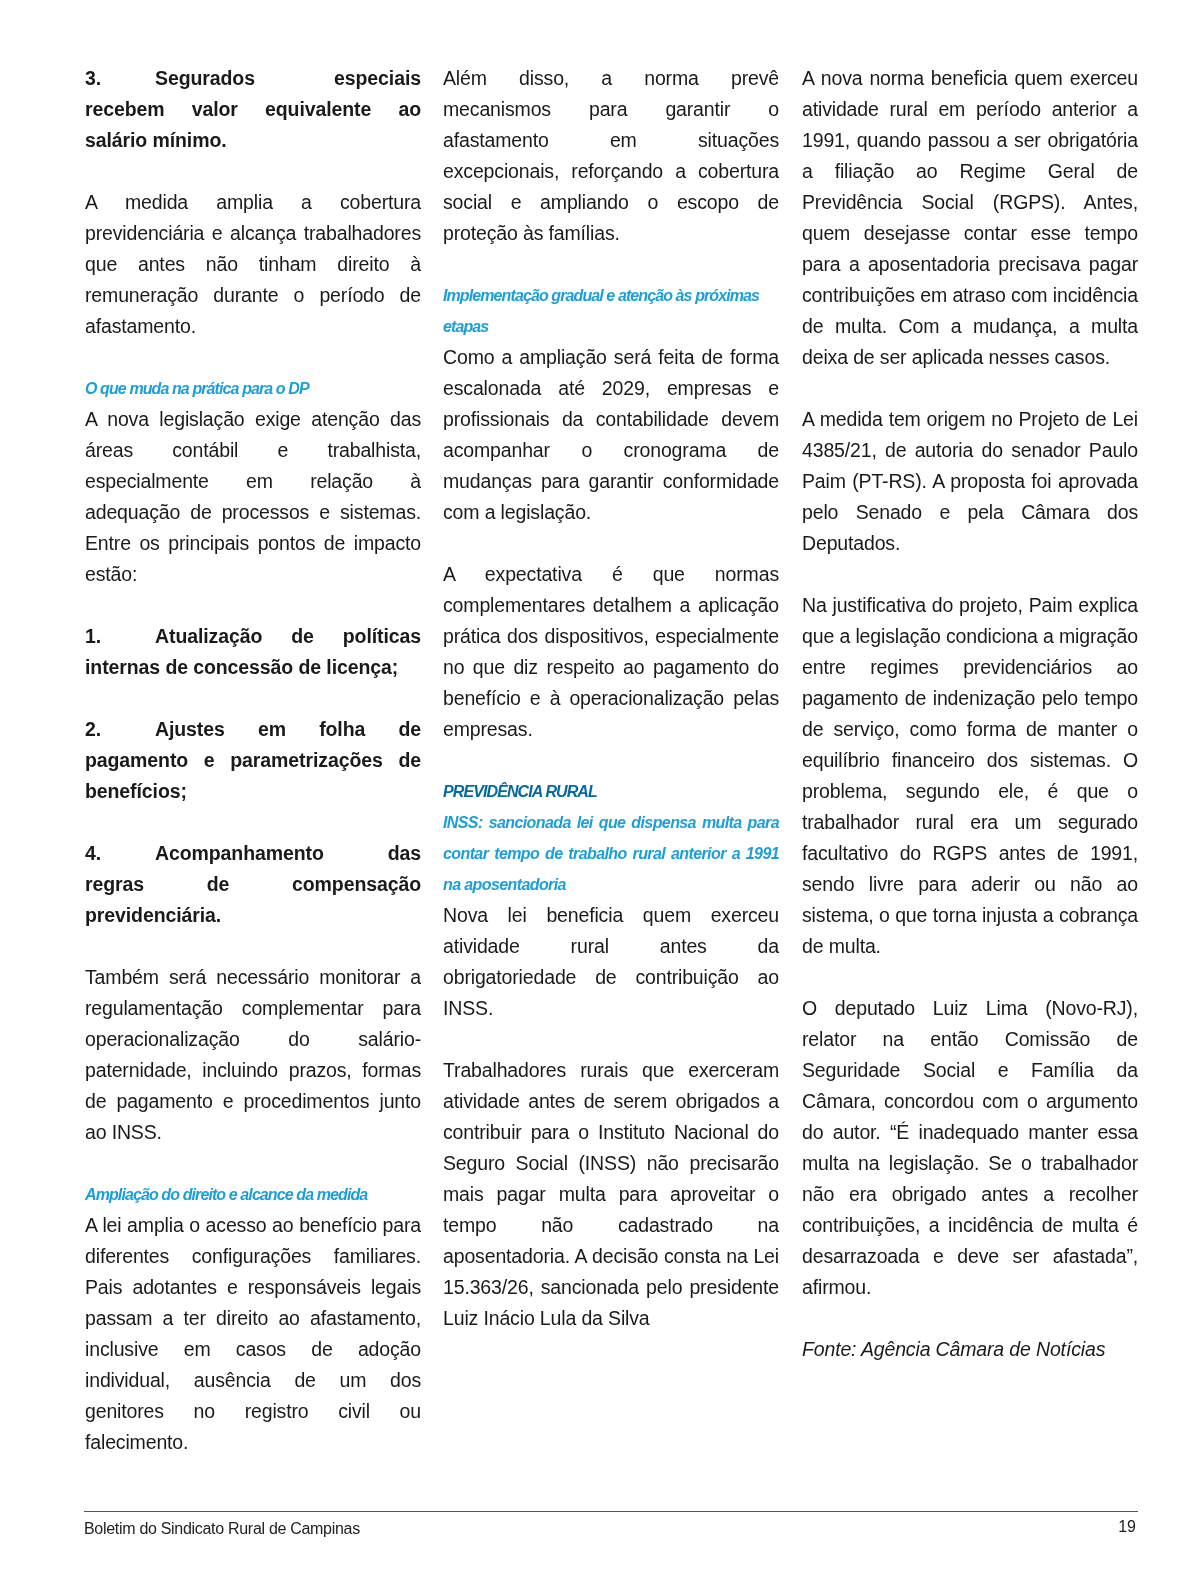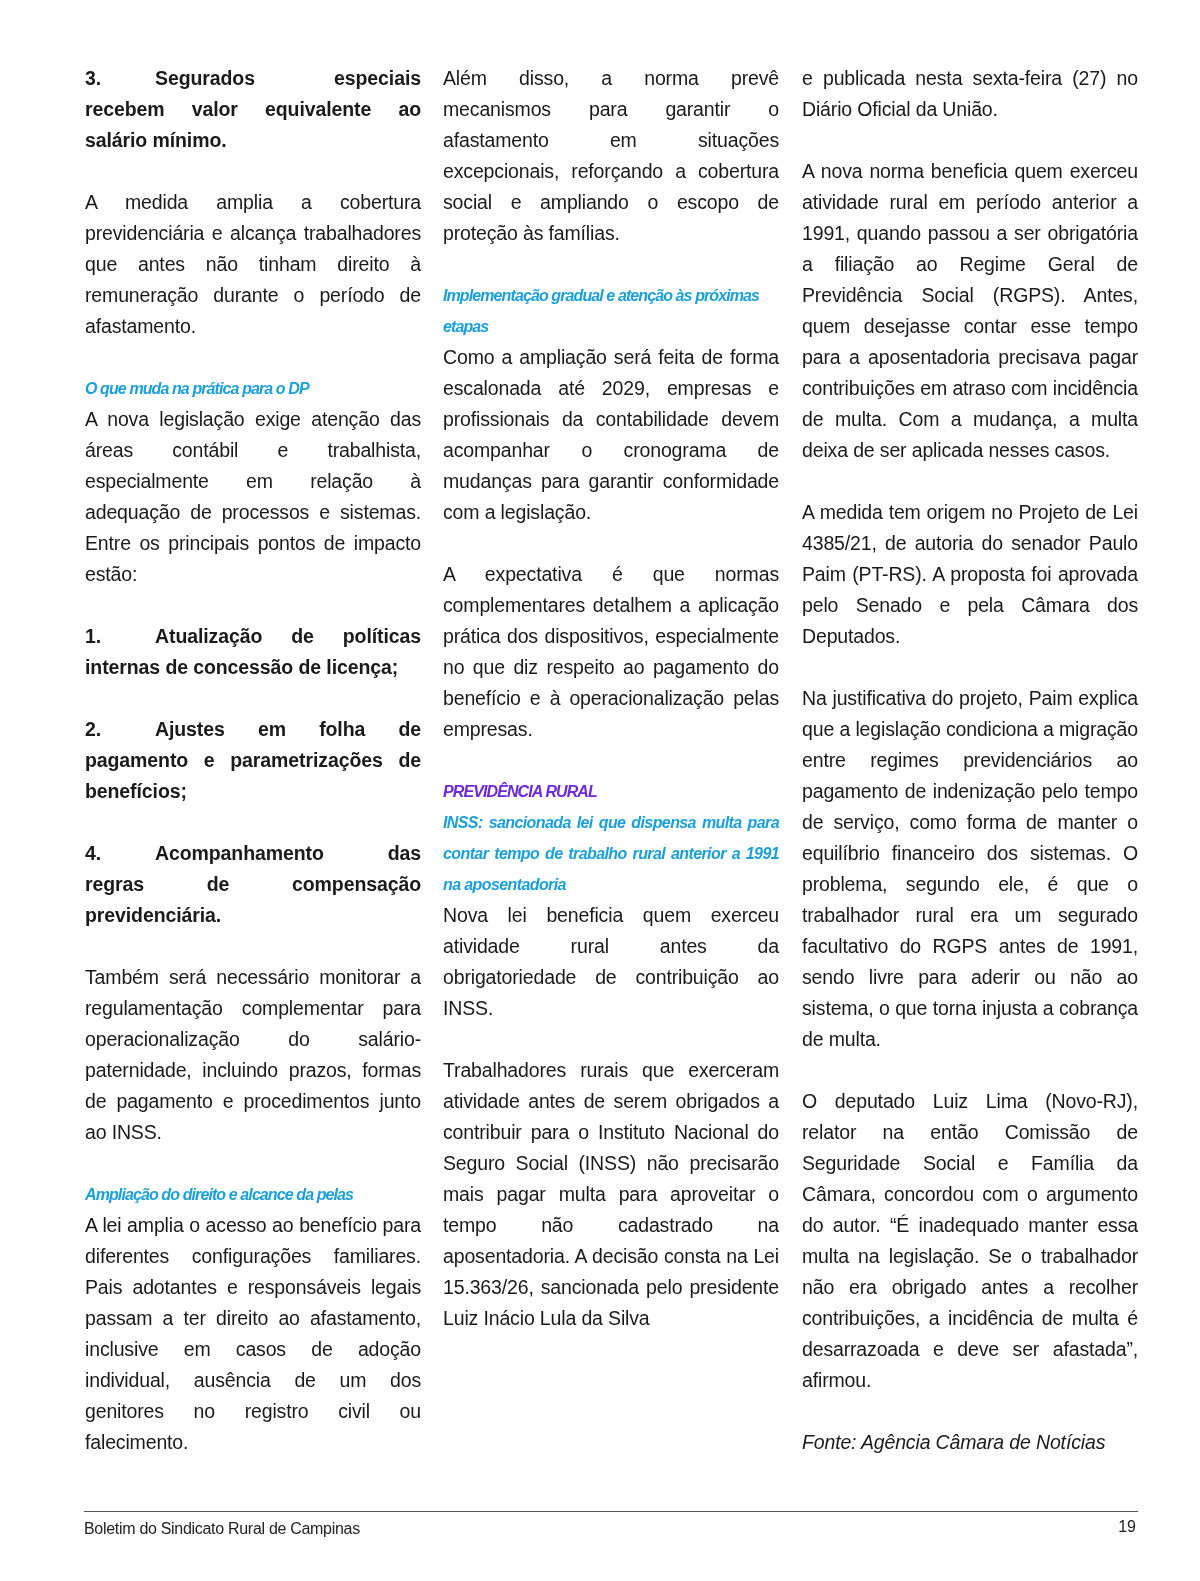--- a/index.html
+++ b/index.html
@@ -109,37 +109,36 @@
     <div class="list-item">
       <span class="num">1.</span><span>Atualização de políticas internas de concessão de licença;</span>
     </div>
     <div class="list-item">
       <span class="num">2.</span><span>Ajustes em folha de pagamento e parametrizações de benefícios;</span>
     </div>
     <div class="list-item">
       <span class="num">4.</span><span>Acompanhamento das regras de compensação previdenciária.</span>
     </div>
     <p>Também será necessário monitorar a regulamentação complementar para operacionalização do salário-paternidade, incluindo prazos, formas de pagamento e procedimentos junto ao INSS.</p>
-    <h3 class="heading" style="color: rgb(27, 159, 217);">Ampliação do direito e alcance da pelas</h3>
+    <h3 class="heading" style="color: rgb(27, 159, 217);">Ampliação do direito e alcance da medida</h3>
     <p class="nogap">A lei amplia o acesso ao benefício para diferentes configurações familiares. Pais adotantes e responsáveis legais passam a ter direito ao afastamento, inclusive em casos de adoção individual, ausência de um dos genitores no registro civil ou falecimento.</p>
   </div>
 
   <div class="col col-2">
     <p>Além disso, a norma prevê mecanismos para garantir o afastamento em situações excepcionais, reforçando a cobertura social e ampliando o escopo de proteção às famílias.</p>
     <h3 class="heading" style="color: rgb(27, 159, 217);">Implementação gradual e atenção às próximas etapas</h3>
     <p>Como a ampliação será feita de forma escalonada até 2029, empresas e profissionais da contabilidade devem acompanhar o cronograma de mudanças para garantir conformidade com a legislação.</p>
     <p>A expectativa é que normas complementares detalhem a aplicação prática dos dispositivos, especialmente no que diz respeito ao pagamento do benefício e à operacionalização pelas empresas.</p>
-    <h3 class="heading" style="color: #6d28d9; margin-top: 12px;">PREVIDÊNCIA RURAL</h3>
+    <h3 class="heading" style="color: #0369a1; margin-top: 12px;">PREVIDÊNCIA RURAL</h3>
     <h2 class="heading justify" style="color: rgb(27, 159, 217);">INSS: sancionada lei que dispensa multa para contar tempo de trabalho rural anterior a 1991 na aposentadoria</h2>
     <p>Nova lei beneficia quem exerceu atividade rural antes da obrigatoriedade de contribuição ao INSS.</p>
     <p class="nogap">Trabalhadores rurais que exerceram atividade antes de serem obrigados a contribuir para o Instituto Nacional do Seguro Social (INSS) não precisarão mais pagar multa para aproveitar o tempo não cadastrado na aposentadoria. A decisão consta na Lei 15.363/26, sancionada pelo presidente Luiz Inácio Lula da Silva</p>
   </div>
 
   <div class="col col-3">
-    <p>e publicada nesta sexta-feira (27) no Diário Oficial da União.</p>
     <p>A nova norma beneficia quem exerceu atividade rural em período anterior a 1991, quando passou a ser obrigatória a filiação ao Regime Geral de Previdência Social (RGPS). Antes, quem desejasse contar esse tempo para a aposentadoria precisava pagar contribuições em atraso com incidência de multa. Com a mudança, a multa deixa de ser aplicada nesses casos.</p>
     <p>A medida tem origem no Projeto de Lei 4385/21, de autoria do senador Paulo Paim (PT-RS). A proposta foi aprovada pelo Senado e pela Câmara dos Deputados.</p>
     <p>Na justificativa do projeto, Paim explica que a legislação condiciona a migração entre regimes previdenciários ao pagamento de indenização pelo tempo de serviço, como forma de manter o equilíbrio financeiro dos sistemas. O problema, segundo ele, é que o trabalhador rural era um segurado facultativo do RGPS antes de 1991, sendo livre para aderir ou não ao sistema, o que torna injusta a cobrança de multa.</p>
     <p>O deputado Luiz Lima (Novo-RJ), relator na então Comissão de Seguridade Social e Família da Câmara, concordou com o argumento do autor. “É inadequado manter essa multa na legislação. Se o trabalhador não era obrigado antes a recolher contribuições, a incidência de multa é desarrazoada e deve ser afastada”, afirmou.</p>
     <p class="source">Fonte: Agência Câmara de Notícias</p>
   </div>
 
   <div class="footer-rule"></div>
   <div class="footer-title">Boletim do Sindicato Rural de Campinas</div>
   <div class="footer-page">19</div>

